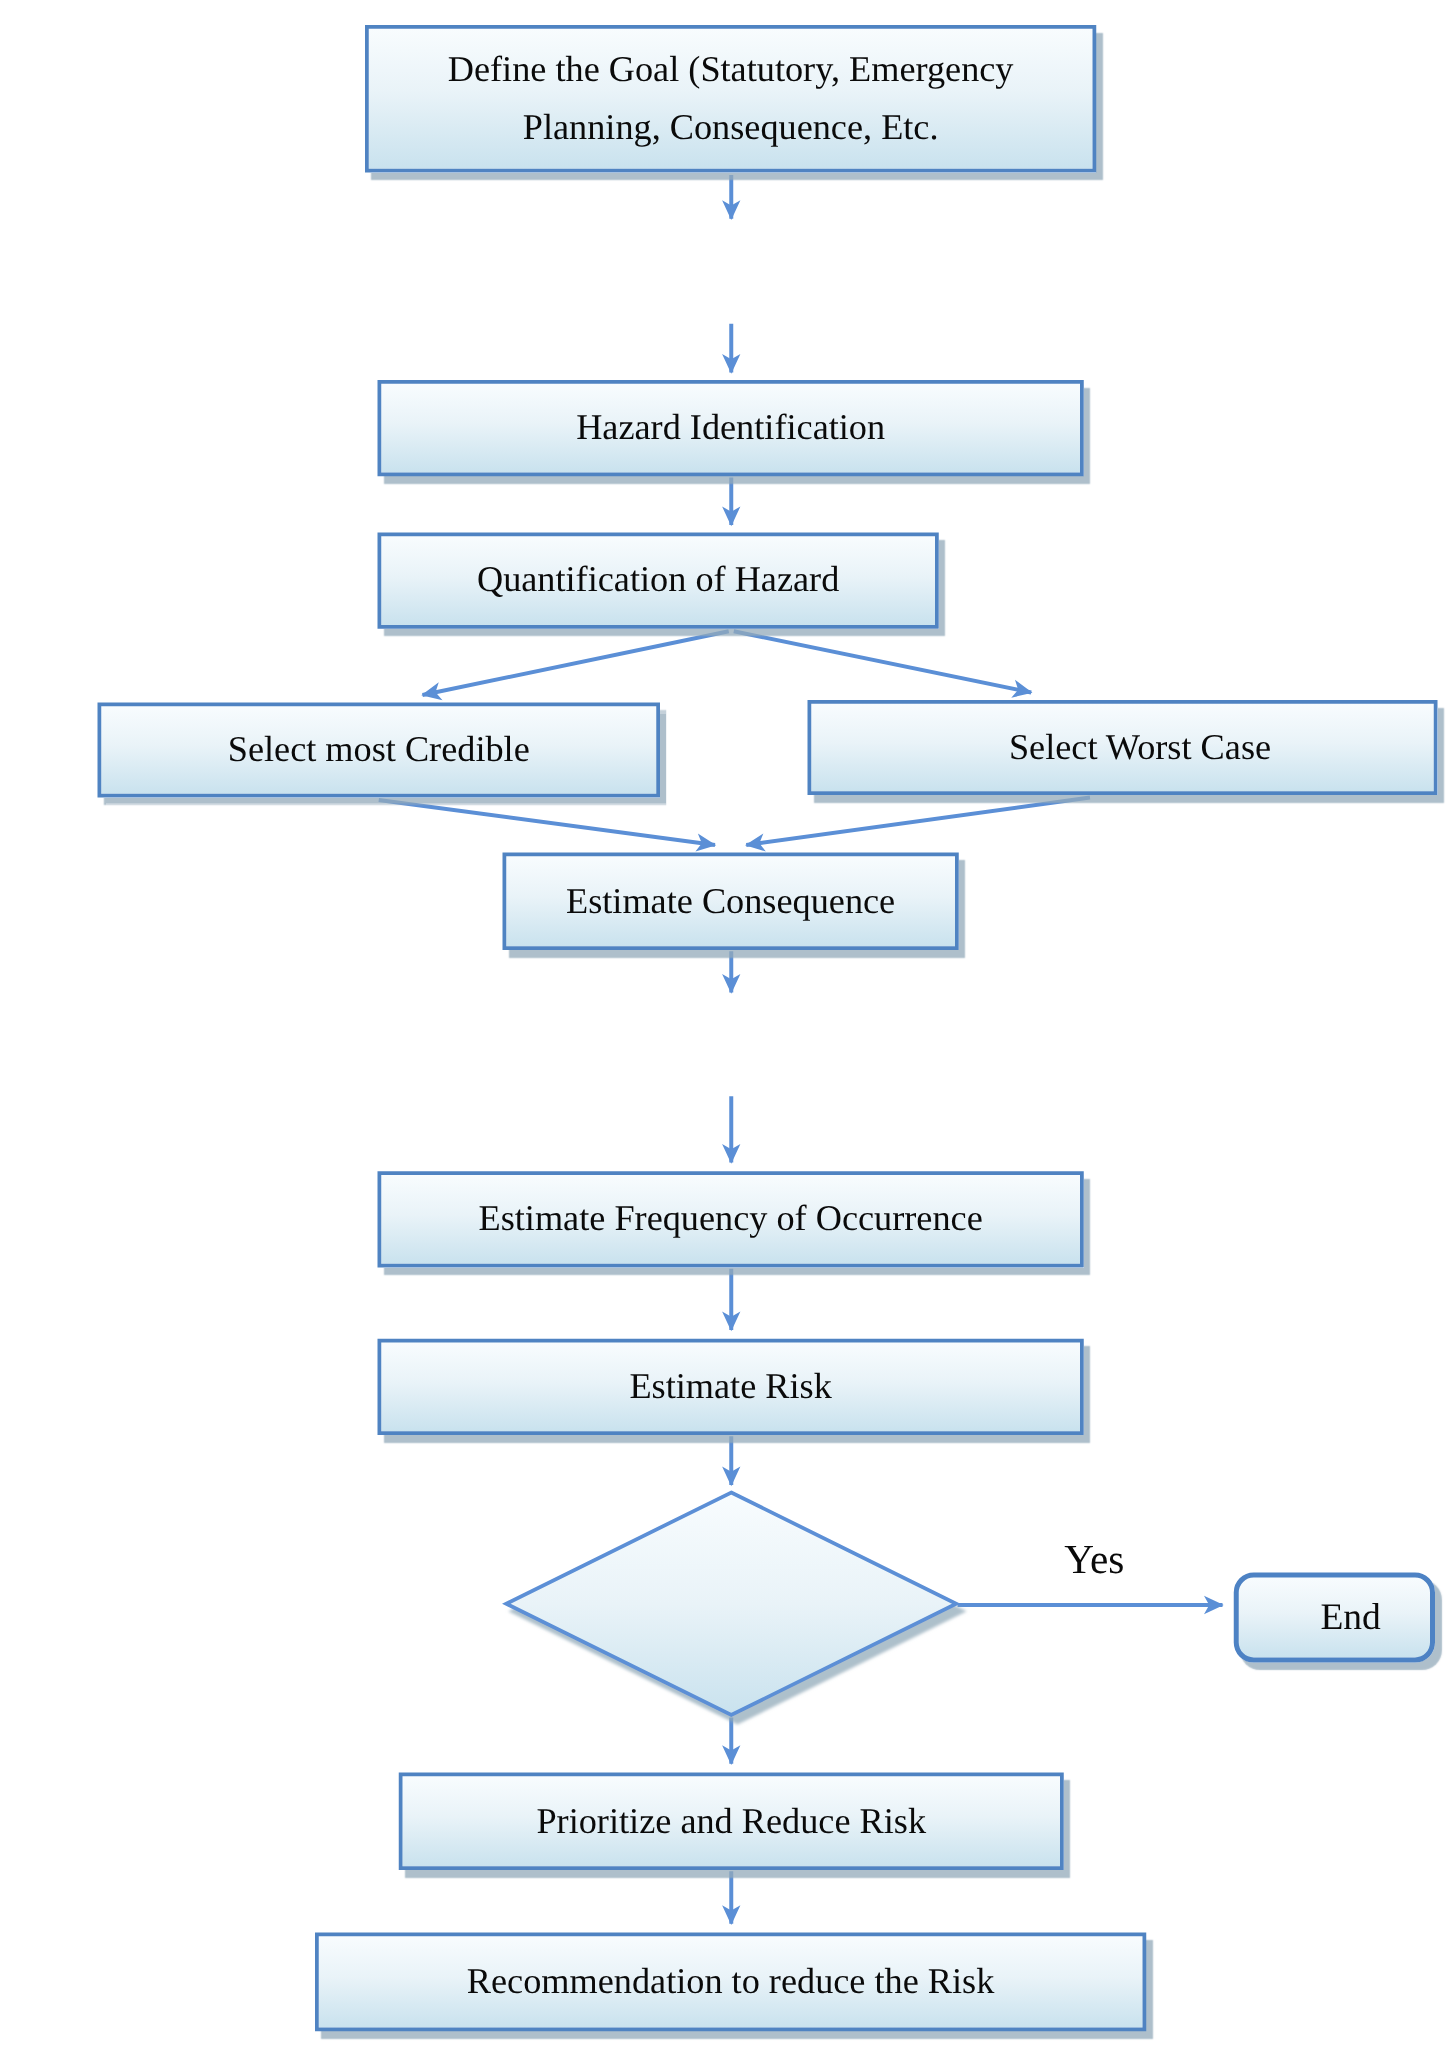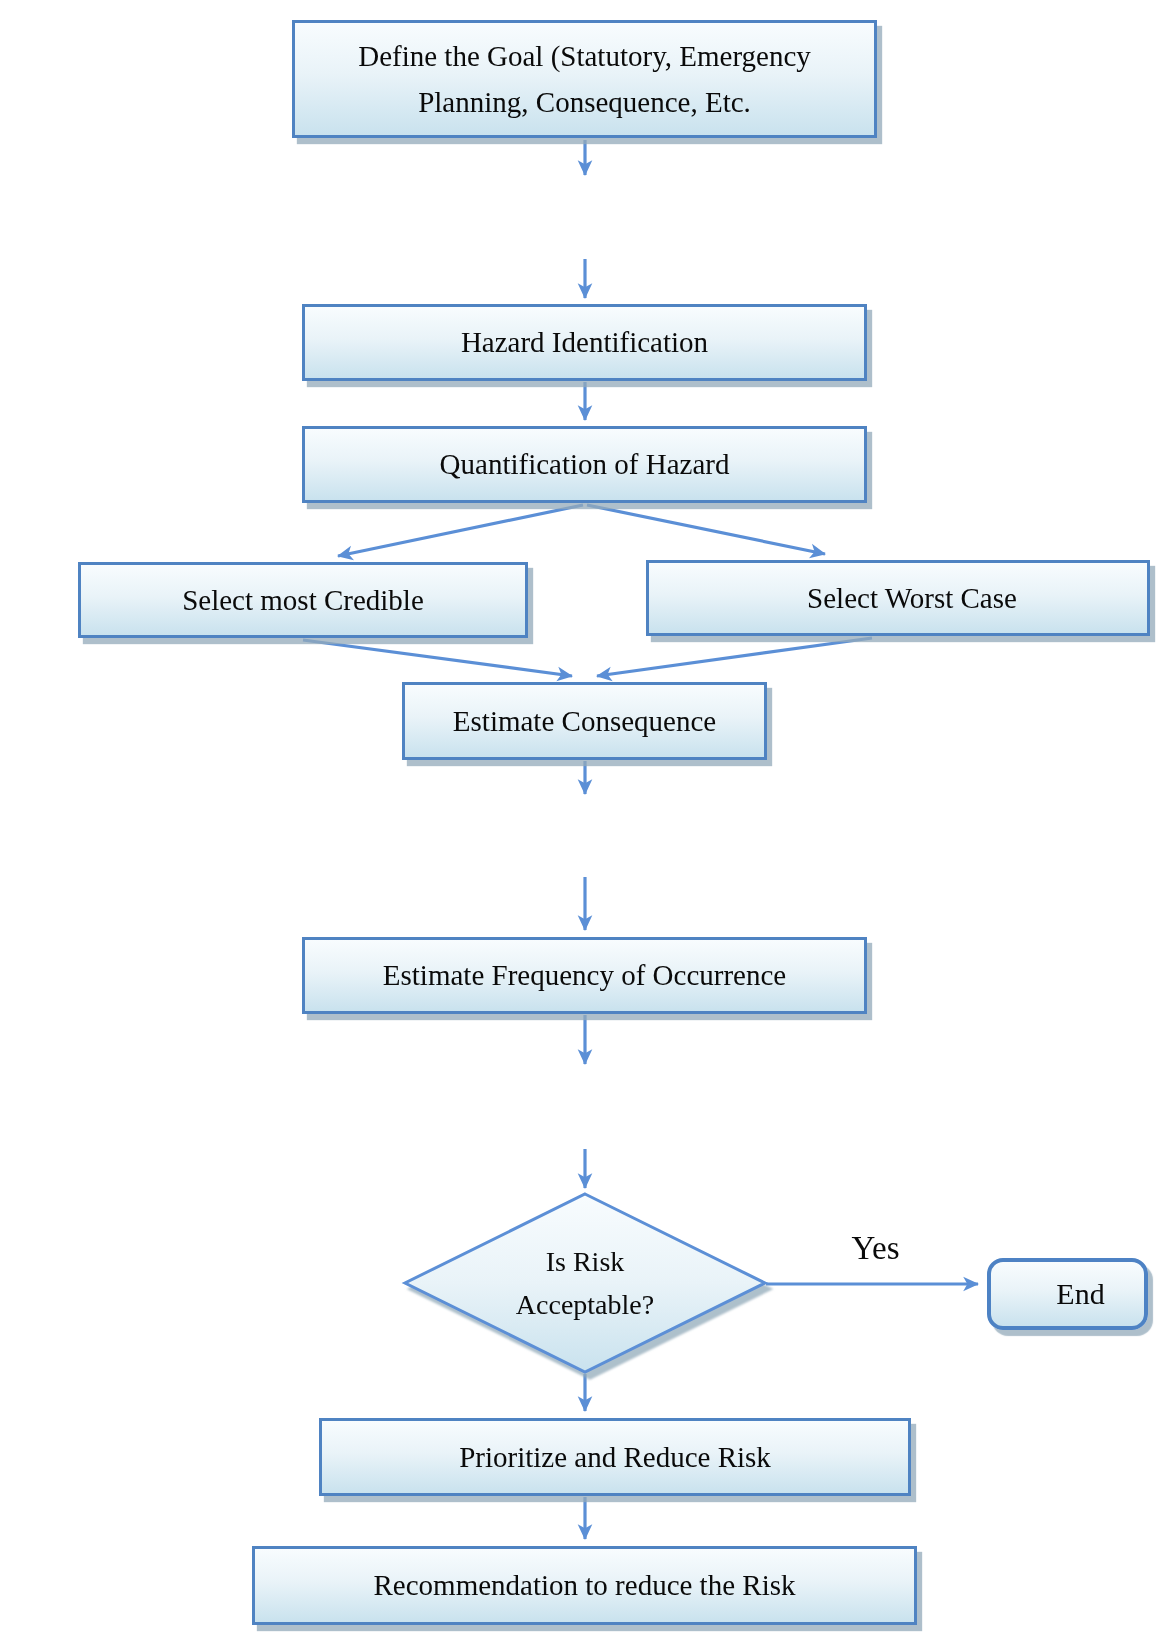--- a/index.html
+++ b/index.html
@@ -79,35 +79,35 @@
     </g>
 
     <polygon points="585,1194 765,1283 585,1372 405,1283" fill="url(#nodeFill)" stroke="#5b8fd6" stroke-width="3" filter="url(#dshadow)"></polygon>
   </svg>
 
   <div class="node wide1" style="left:292px;top:20px;width:585px;height:118px;">Define the Goal (Statutory, Emergency Planning, Consequence, Etc.</div>
 
 
   <div class="node" style="left:302px;top:304px;width:565px;height:77px;">Hazard Identification</div>
 
-  <div class="node" style="left:302px;top:426px;width:565px;height:77px;">Quantification of Hazard</div>
+  <div class="node" style="left:302px;top:426px;width:449px;height:77px;">Quantification of Hazard</div>
 
   <div class="node" style="left:78px;top:562px;width:450px;height:76px;">Select most Credible</div>
 
   <div class="node" style="left:646px;top:560px;width:504px;height:76px;padding-left:28px;">Select Worst Case</div>
 
   <div class="node" style="left:402px;top:682px;width:365px;height:78px;">Estimate Consequence</div>
 
 
   <div class="node" style="left:302px;top:937px;width:565px;height:77px;">Estimate Frequency of Occurrence</div>
 
+  <div class="node" style="left:302px;top:1071px;width:565px;height:77px;">Estimate Risk</div>
 
-  <div class="decision-label" style="left:495px;top:1240px;width:180px;height:86px;">Is Risk Acceptable?</div>
 
   <div class="float-label" style="left:838px;top:1230px;width:75px;height:42px;">Yes</div>
 
   <div class="node terminator" style="left:987px;top:1258px;width:161px;height:72px;padding-left:26px;">End</div>
 
-  <div class="node" style="left:319px;top:1418px;width:592px;height:78px;">Prioritize and Reduce Risk</div>
+  <div class="node" style="left:319px;top:1418px;width:532px;height:78px;">Prioritize and Reduce Risk</div>
 
   <div class="node" style="left:252px;top:1546px;width:665px;height:79px;">Recommendation to reduce the Risk</div>
 
 </div>
 
 </body></html>

